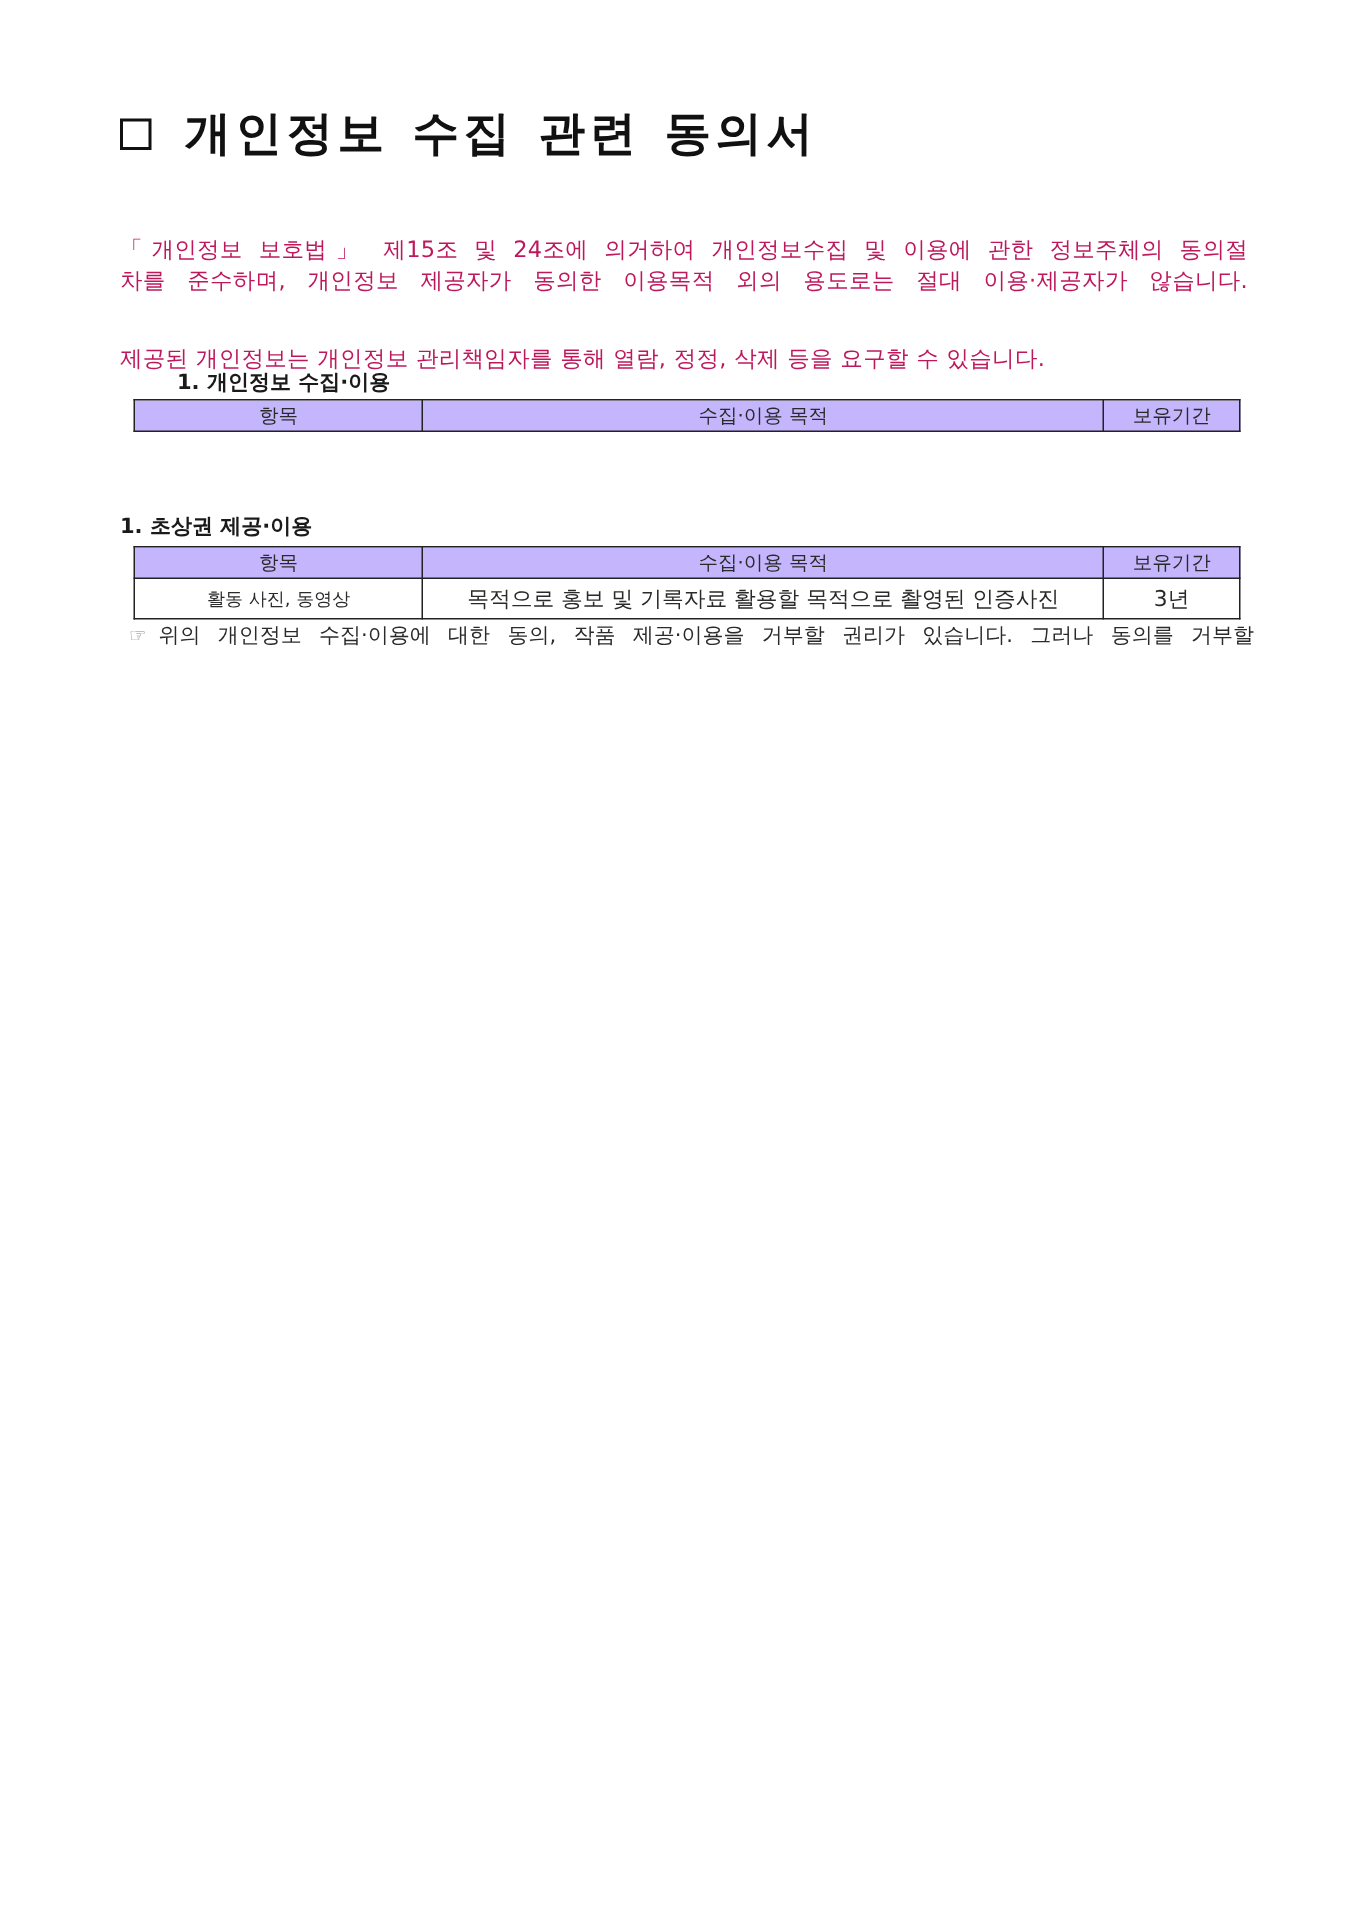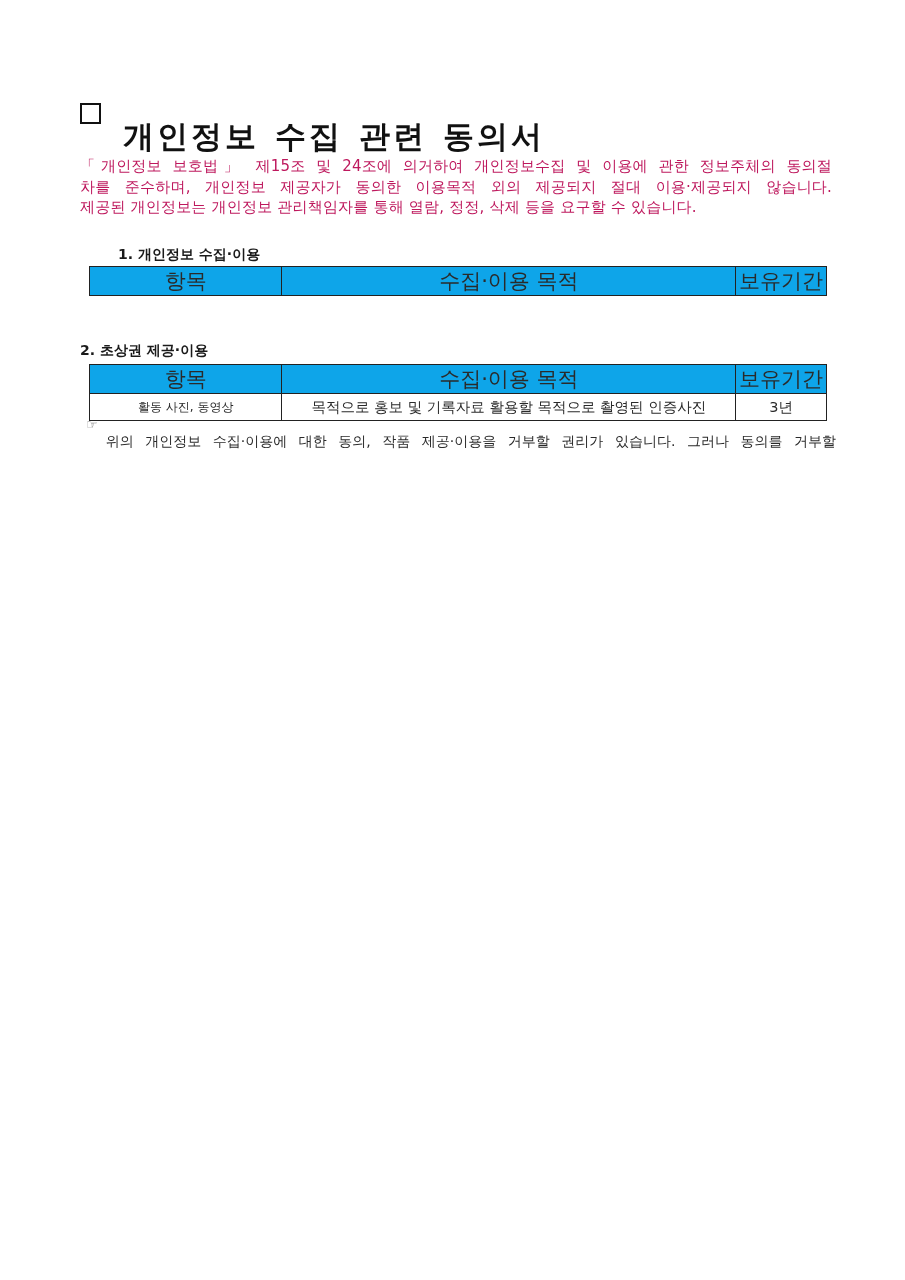--- a/index.html
+++ b/index.html
@@ -9,82 +9,82 @@
   }
   .title {
     position: absolute; left: 80px; top: 68px;
     display: flex; align-items: center;
     font-size: 31px; font-weight: bold; letter-spacing: 3px; color: #111;
   }
   .title .box {
     display: inline-block; width: 21px; height: 21px;
     border: 2.5px solid #111; margin-right: 22px; box-sizing: border-box;
   }
-  .title .word { margin-right: 16px; margin-top: 48px; }
+  .title .word { margin-right: 16px; }
   .intro {
     position: absolute; left: 80px; top: 156px; width: 752px;
     font-size: 15px; line-height: 20.5px; color: #be185d;
     text-align: justify; letter-spacing: 0.2px;
   }
   .intro .line { display: block; white-space: nowrap; text-align-last: justify; }
-  .intro .line.last { text-align-last: left; }
+  .intro .line.last { text-align-last: left; margin-top: 32px; }
   .section-title {
     position: absolute; left: 80px; font-size: 14px; font-weight: bold; color: #1a1a1a;
   }
   table.consent {
     position: absolute; left: 89px; width: 738px;
     border-collapse: collapse; font-size: 14.5px; color: #2a2a2a;
   }
   table.consent td, table.consent th {
     border: 1px solid #222; padding: 0; text-align: center; font-weight: normal;
   }
-  table.consent th { background: #0ea5e9; height: 20px; font-size: 21px; }
+  table.consent th { background: #c4b5fd; height: 20px; font-size: 13px; }
   table.consent td { height: 26px; }
   .col1 { width: 192px; }
   .col2 { width: 454px; }
   .col3 { width: 90px; }
   .note {
     position: absolute; left: 86px; top: 414px; width: 750px;
     font-size: 14px; line-height: 21px; color: #2a2a2a;
   }
   .note .hand { color: #888; margin-right: 8px; font-size: 13px; }
   .note .l1 { display: flex; white-space: nowrap; text-align-last: justify; }
-  .note .l1 span.txt { flex: 1; text-align: justify; text-align-last: justify; margin-top: 17px; }
+  .note .l1 span.txt { flex: 1; text-align: justify; text-align-last: justify; }
   .note .l2 { padding-left: 24px; white-space: nowrap; }
 </style>
 </head>
 <body>
 
 <div class="title">
   <span class="box"></span>
   <span class="word">개인정보</span>
   <span class="word">수집</span>
   <span class="word">관련</span>
   <span class="word">동의서</span>
 </div>
 
 <div class="intro">
   <span class="line">「개인정보 보호법」 제15조 및 24조에 의거하여 개인정보수집 및 이용에 관한 정보주체의 동의절</span>
-  <span class="line">차를 준수하며, 개인정보 제공자가 동의한 이용목적 외의 제공되지 절대 이용·제공되지 않습니다.</span>
+  <span class="line">차를 준수하며, 개인정보 제공자가 동의한 이용목적 외의 용도로는 절대 이용·제공자가 않습니다.</span>
   <span class="line last">제공된 개인정보는 개인정보 관리책임자를 통해 열람, 정정, 삭제 등을 요구할 수 있습니다.</span>
 </div>
 
 <div class="section-title" style="top:246px;margin-left:38px;">1. 개인정보 수집·이용</div>
 
 <table class="consent" style="top:266px;">
   <tbody>
       <tr>
     <th class="col1">항목</th>
     <th class="col2">수집·이용 목적</th>
     <th class="col3">보유기간</th>
   </tr>
 </tbody>
   </table>
 
-<div class="section-title" style="top:342px;">2. 초상권 제공·이용</div>
+<div class="section-title" style="top:342px;">1. 초상권 제공·이용</div>
 
 <table class="consent" style="top:364px;">
   <tbody>
       <tr>
     <th class="col1">항목</th>
     <th class="col2">수집·이용 목적</th>
     <th class="col3">보유기간</th>
   </tr>
   <tr>
     <td style="font-size:12px;">활동 사진, 동영상</td>

